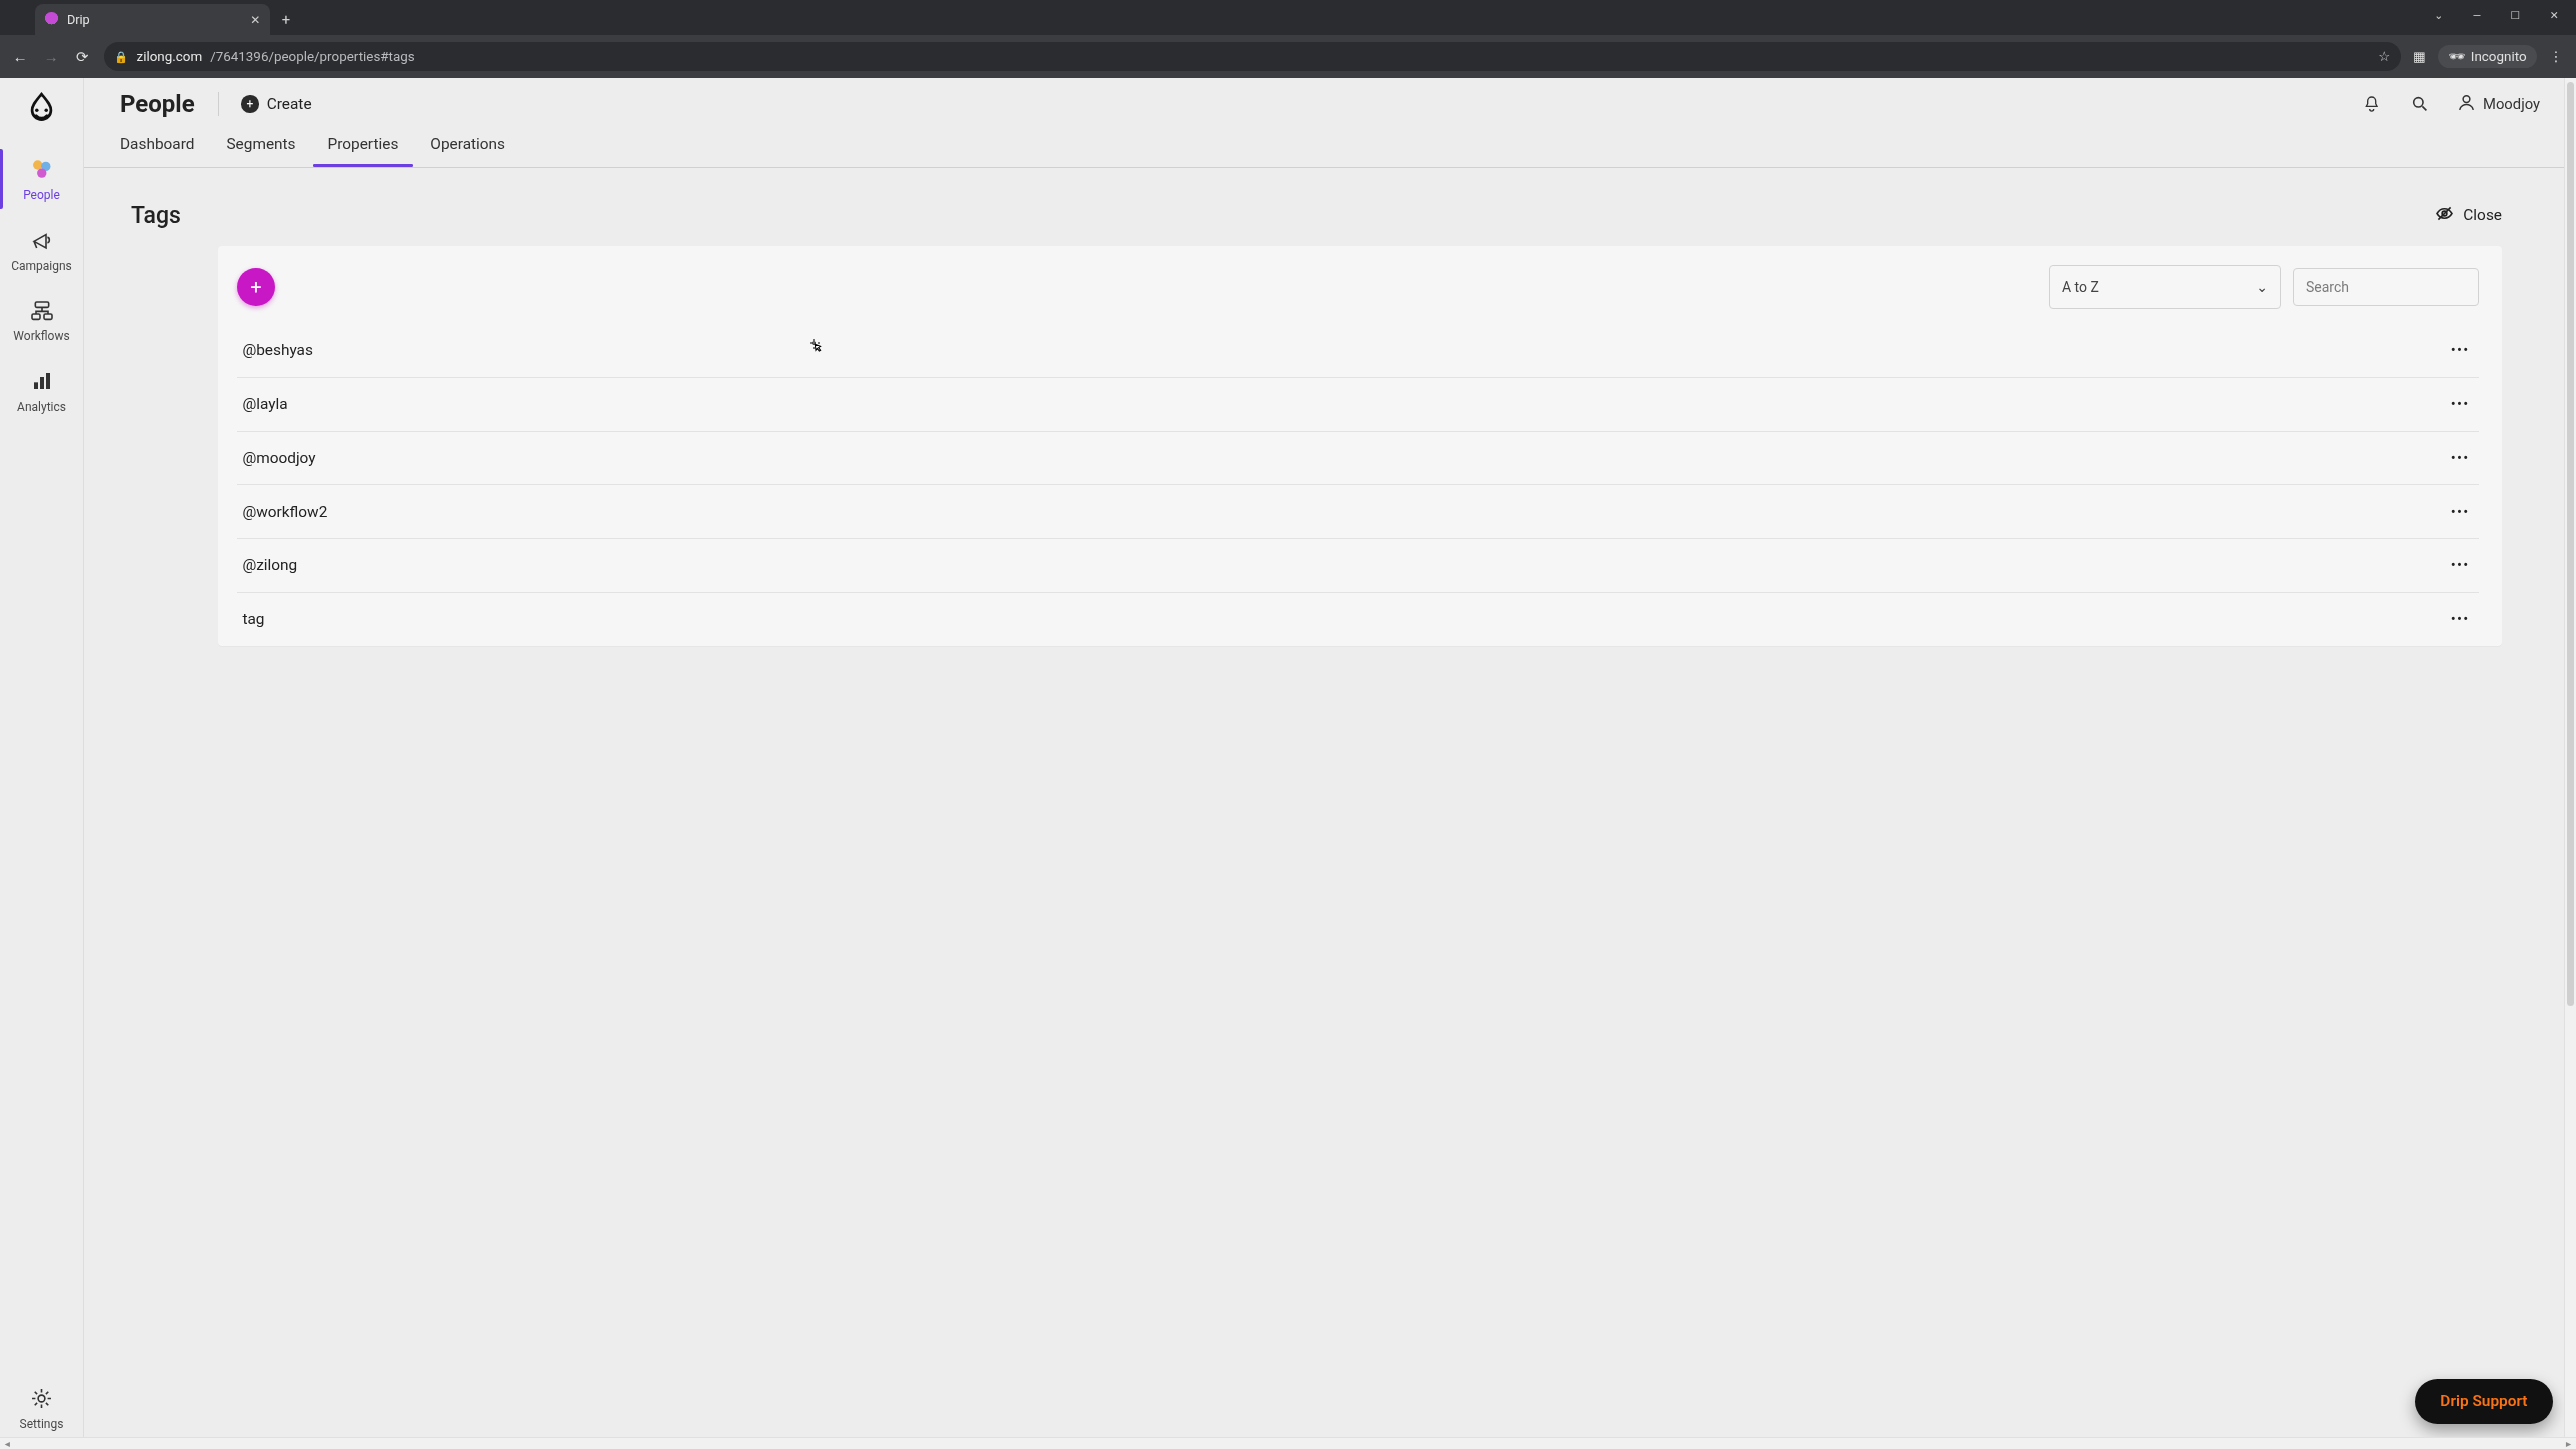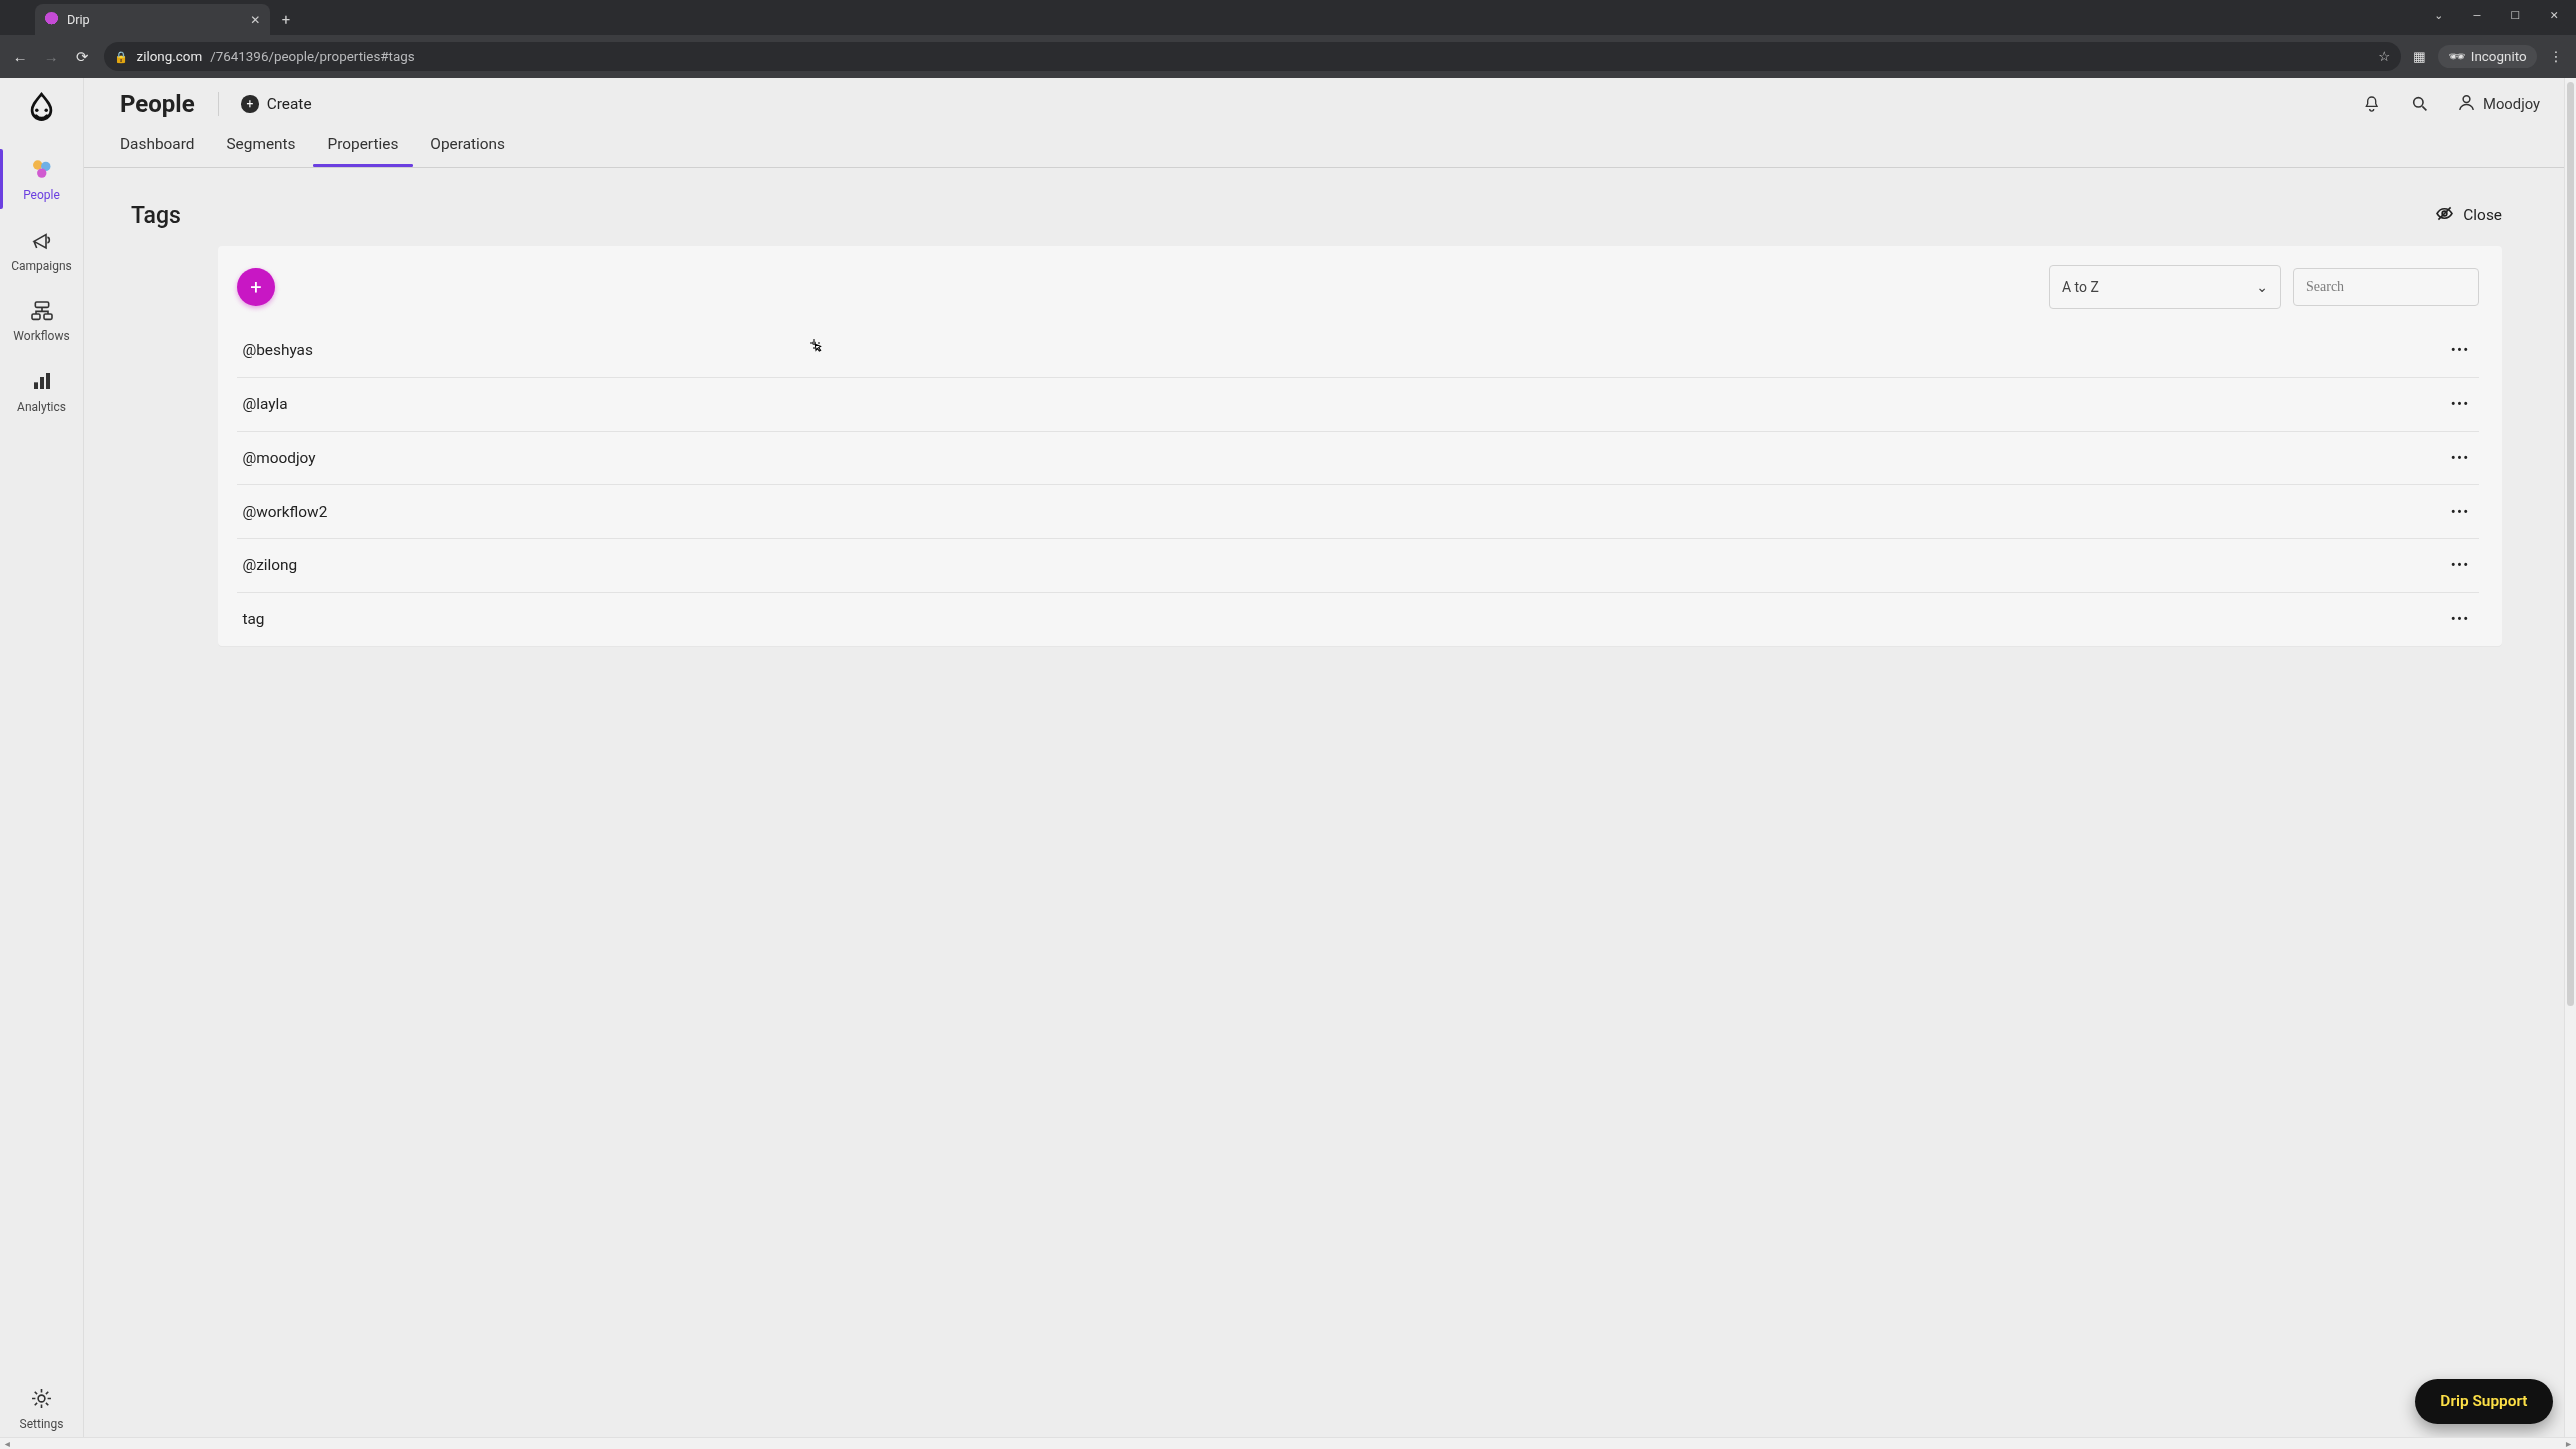--- a/index.html
+++ b/index.html
@@ -98,35 +98,35 @@
     display:flex; align-items:center; justify-content:center;
     box-shadow: 0 2px 5.4px rgba(200,23,196,0.4);
   }
   .toolbar-spacer { flex:1; }
   .sort-select {
     width:232px; height:44px; border:0.7px solid #d2d2d2; border-radius:4px; background:#f6f6f6;
     display:flex; align-items:center; justify-content:space-between; padding:0 12px; color:#444; font-size:14px;
   }
   .search-input {
     width:186px; height:38px; border:0.7px solid #d2d2d2; border-radius:4px; background:#f6f6f6;
-    padding:0 12px; font-size:14px; color:#333;font-family:Liberation Serif, serif;
+    padding:0 12px; font-size:14px; color:#333;
   }
   .search-input::placeholder { color:#7c7c7c; }
 
   .tag-list { }
   .tag-row {
     display:flex; align-items:center; justify-content:space-between;
     padding: 17.4px 5.4px; border-bottom:0.7px solid #e2e2e2; font-size:15.4px; color:#222;
   }
   .tag-row:last-child { border-bottom:none; }
   .row-menu { font-size:14.8px; letter-spacing:1.3px; color:#222; padding-right:4px;}
 
   
   .support {
-    position:absolute; right:23px; bottom:25.5px; background:#111; color:#fde047;
+    position:absolute; right:23px; bottom:25.5px; background:#111; color:#f97316;
     border-radius:670px; padding:13.4px 25.5px; font-size:15.4px; font-weight:600;
     box-shadow:0 6.7px 16px rgba(0,0,0,0.35);
   }
 
   
   .cursor {
     position:absolute; width:16px; height:16px; pointer-events:none;
   }
   .cursor svg { width:16px; height:16px; }
 

